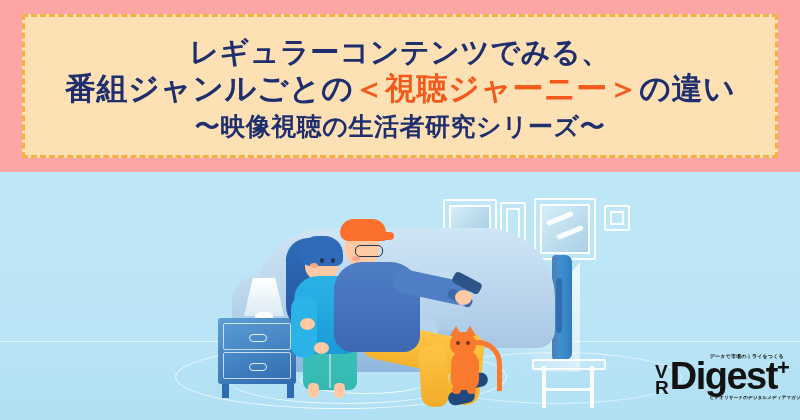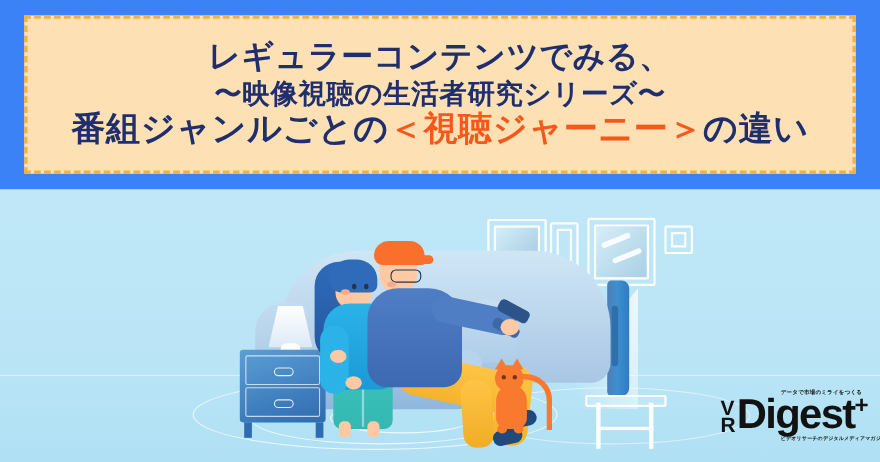--- a/index.html
+++ b/index.html
@@ -5,21 +5,21 @@
   html, body {
     margin: 0;
     padding: 0;
     background: #ffffff;
   }
   #banner {
     position: relative;
     width: 800px;
     height: 420px;
     overflow: hidden;
-    background: #3b82f6;
+    background: #fca5a5;
     font-family: "Liberation Sans", "DejaVu Sans", sans-serif;
   }
 
   
   .wall {
     position: absolute;
     left: 0; top: 172px;
     width: 800px; height: 248px;
     background: linear-gradient(180deg,#bfe7f7 0%, #bbe5f6 55%, #b5e2f5 100%);
   }
@@ -654,22 +654,22 @@
   <div class="cat-ear l"></div>
   <div class="cat-ear r"></div>
   <div class="cat-head"></div>
   <div class="cat-eye a"></div>
   <div class="cat-eye b"></div>
   <div class="cat-leg a"></div>
   <div class="cat-leg b"></div>
 
   <div class="header-box">
     <div class="title-line title-1">レギュラーコンテンツでみる、</div>
+    <div class="title-line title-2"><span>番組ジャンルごとの</span><span class="accent">＜視聴ジャーニー＞</span><span>の違い</span></div>
     <div class="title-line title-3">〜映像視聴の生活者研究シリーズ〜</div>
-    <div class="title-line title-2"><span>番組ジャンルごとの</span><span class="accent">＜視聴ジャーニー＞</span><span>の違い</span></div>
   </div>
 
 
   <div class="vrd">
     <span class="vr-stack">
       <span>V</span>
       <span>R</span>
     </span>
     <span class="digest-wrap">
       <span class="vrd-tag-top">データで市場のミライをつくる</span>

